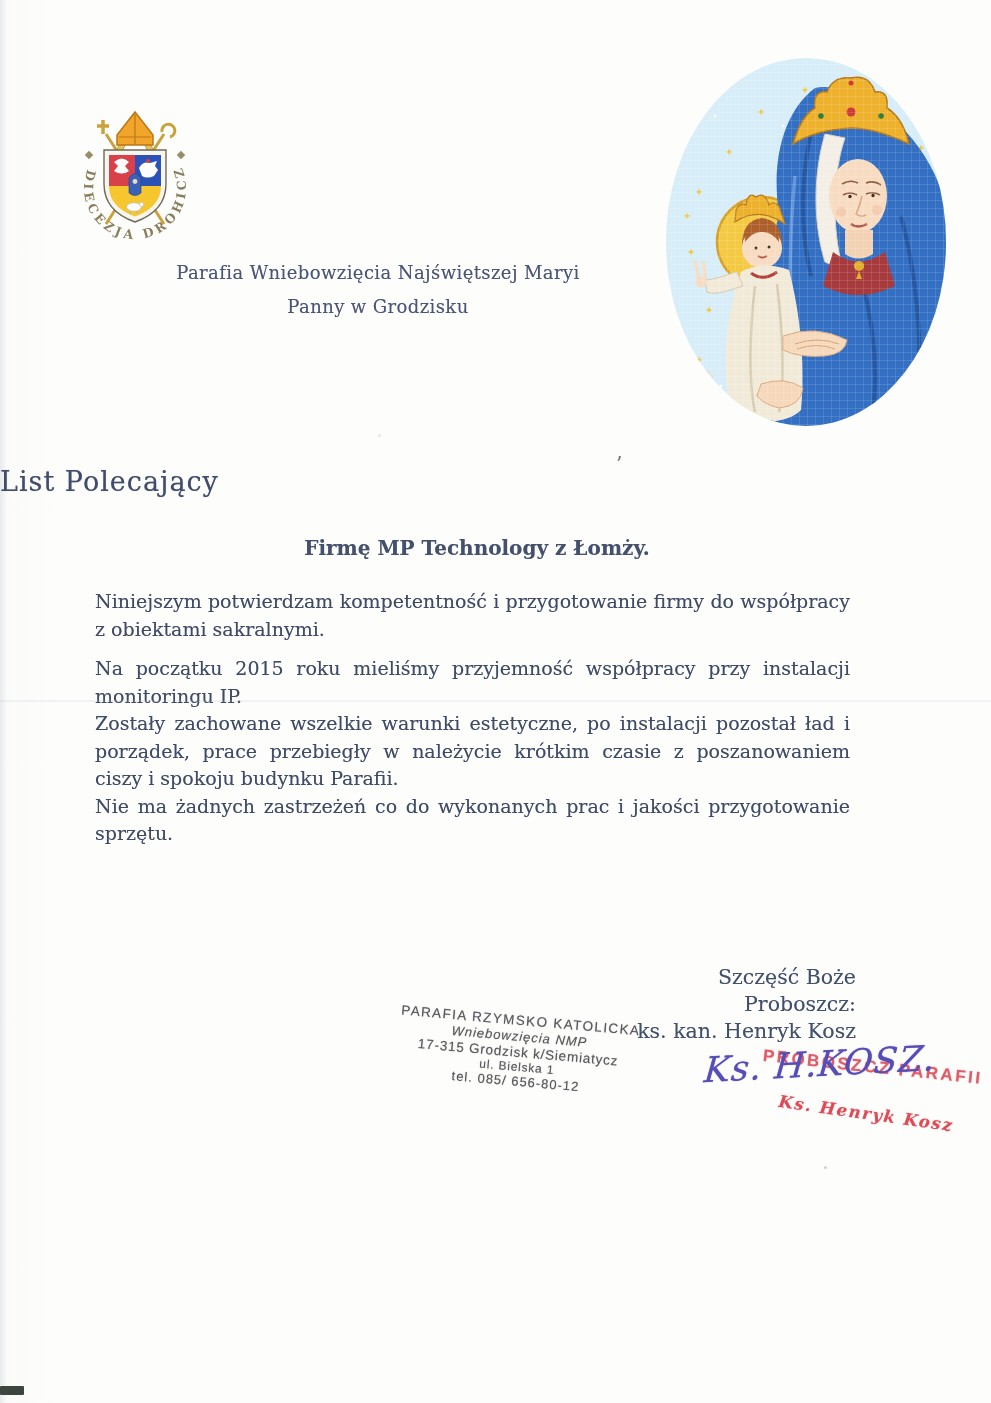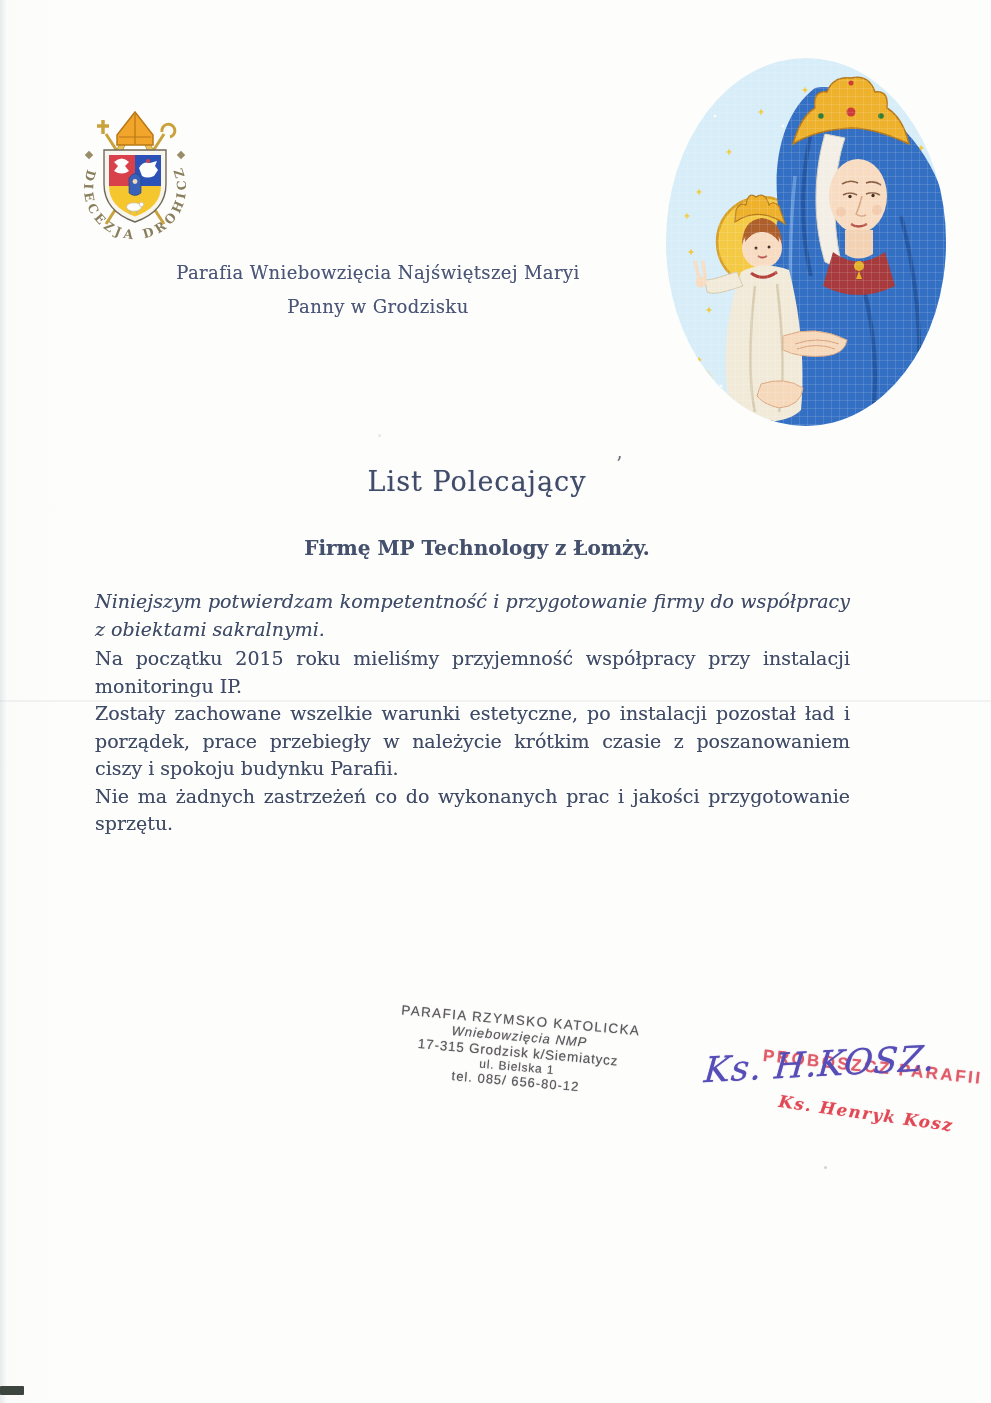--- a/index.html
+++ b/index.html
@@ -10,28 +10,28 @@
   }
   .abs{position:absolute;}
   
   .crest{left:76px;top:108px;width:118px;height:136px;}
   .parish-name{left:60px;top:256px;width:636px;text-align:center;
     font-size:18px;line-height:34px;letter-spacing:.4px;color:#4a5577;
     text-shadow:0 0 .6px rgba(74,85,119,.45);}
   .madonna{left:663px;top:56px;width:286px;height:372px;}
   .stray-mark{left:616px;top:452px;font-size:20px;color:#6a6f7d;}
   
-  .title{left:0;top:466px;width:954px;margin:0;text-align:center;font-weight:normal;
+  .title{left:0;top:466px;width:954px;margin:0;text-align:left;font-weight:normal;
     font-size:27px;letter-spacing:1px;color:#404c6a;text-shadow:0 0 .7px rgba(64,76,106,.5);}
   .subject{left:0;top:536px;width:954px;text-align:center;font-size:20px;
     color:#44506c;text-shadow:0 0 .6px rgba(68,80,108,.4);font-weight:bold;}
   .body-text{left:95px;top:588px;width:755px;font-size:19px;line-height:27.5px;
     text-align:justify;color:#3f4b66;text-shadow:0 0 .6px rgba(63,75,102,.45);}
   .body-text p{margin:0;}
-  .body-text p.gap{margin-bottom:2px;font-style:italic;}
+  .body-text p.gap{margin-bottom:12px;}
   .body-text p.gap-sm{margin-bottom:9px;}
   .closing{right:135px;top:964px;text-align:right;font-size:20.5px;line-height:27px;
     color:#42506c;text-shadow:0 0 .6px rgba(66,80,108,.4);}
   
   .gray-stamp{left:396px;top:1002px;width:252px;text-align:center;
     transform:rotate(5deg);transform-origin:left top;
     font-family:"Liberation Sans",sans-serif;color:rgba(72,70,74,.82);
     text-shadow:0 0 1px rgba(72,70,74,.55);}
   .gray-stamp .l1{font-size:13.5px;letter-spacing:1.4px;white-space:nowrap;}
   .gray-stamp .l2{font-size:13px;font-style:italic;letter-spacing:1px;margin-top:1px;}
@@ -211,20 +211,25 @@
   <h1 class="abs title">List Polecający</h1>
   <div class="abs subject">Firmę MP Technology z Łomży.</div>
 
   <div class="abs body-text">
     <p class="gap">Niniejszym potwierdzam kompetentność i przygotowanie firmy do współpracy z obiektami sakralnymi.</p>
     <p>Na początku 2015 roku mieliśmy przyjemność współpracy przy instalacji monitoringu IP.</p>
     <p>Zostały zachowane wszelkie warunki estetyczne, po instalacji pozostał ład i porządek, prace przebiegły w należycie krótkim czasie z poszanowaniem ciszy i spokoju budynku Parafii.</p>
     <p class="gap-sm">Nie ma żadnych zastrzeżeń co do wykonanych prac i jakości przygotowanie sprzętu.</p>
   </div>
 
+  <div class="abs closing">
+    <div>Szczęść Boże</div>
+    <div>Proboszcz:</div>
+    <div>ks. kan. Henryk Kosz</div>
+  </div>
 
   <div class="abs gray-stamp">
     <div class="l1">PARAFIA RZYMSKO KATOLICKA</div>
     <div class="l2">Wniebowzięcia NMP</div>
     <div class="l3">17-315 Grodzisk k/Siemiatycz</div>
     <div class="l4">ul. Bielska 1</div>
     <div class="l5">tel. 085/ 656-80-12</div>
   </div>
 
   <div class="abs red-stamp-title">PROBOSZCZ PARAFII</div>

